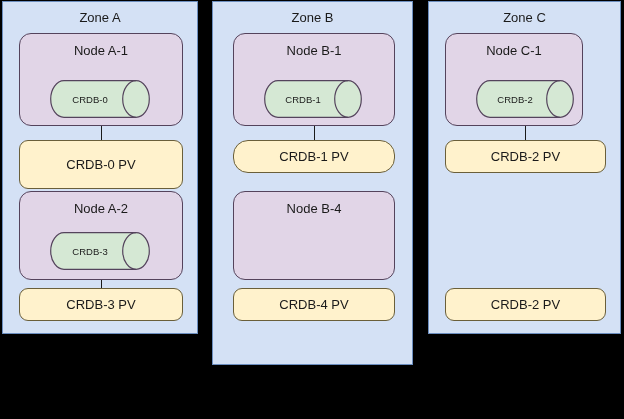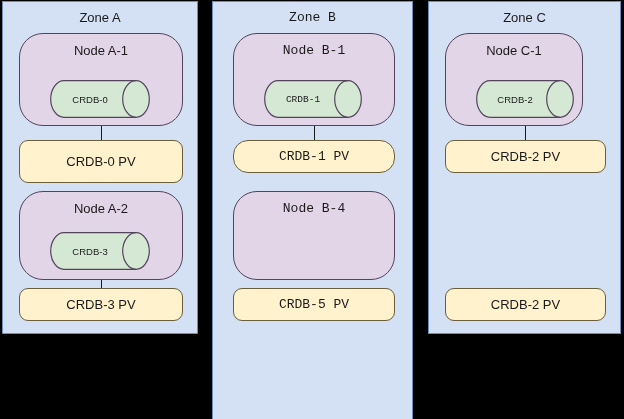--- a/index.html
+++ b/index.html
@@ -32,21 +32,21 @@
     font-size: 13px;
     color: #1a1a1a;
     line-height: 16px;
   }
 
   
   .node {
     position: absolute;
     background: #e1d5e7;
     border: 1px solid #54435c;
-    border-radius: 24px;
+    border-radius: 12px;
     box-sizing: border-box;
   }
   .node-title {
     position: absolute;
     top: 9px;
     left: 0;
     right: 0;
     text-align: center;
     font-size: 13px;
     color: #1a1a1a;
@@ -112,21 +112,21 @@
         <svg width="106" height="38" viewBox="0 0 106 38">
           <path d="M 14,0.7 H 86 A 13.3,18.3 0 0 1 86,37.3 H 14 A 13.3,18.3 0 0 1 14,0.7 Z" fill="#d5e8d4" stroke="#54435c" stroke-width="1.2"></path>
           <path d="M 86,0.7 A 13.3,18.3 0 0 0 86,37.3" fill="none" stroke="#54435c" stroke-width="1.2"></path>
         </svg>
         <div class="cyl-label">CRDB-0</div>
       </div>
     </div>
 
     <div class="connector" style="left:98px; top:124px; height:14px;"></div>
 
-    <div class="pv" style="left:16px; top:138px; width:164px; height:43px;">
+    <div class="pv" style="left:16px; top:138px; width:164px; height:49px;">
       <span>CRDB-0 PV</span>
     </div>
 
     <div class="node" style="left:16px; top:189px; width:164px; height:89px;text-decoration:underline;">
       <div class="node-title">Node A-2</div>
       <div class="cyl" style="left:30px; top:40px; width:106px; height:38px;text-align:right;">
         <svg width="106" height="38" viewBox="0 0 106 38">
           <path d="M 14,0.7 H 86 A 13.3,18.3 0 0 1 86,37.3 H 14 A 13.3,18.3 0 0 1 14,0.7 Z" fill="#d5e8d4" stroke="#54435c" stroke-width="1.2"></path>
           <path d="M 86,0.7 A 13.3,18.3 0 0 0 86,37.3" fill="none" stroke="#54435c" stroke-width="1.2"></path>
         </svg>
@@ -134,21 +134,21 @@
       </div>
     </div>
 
     <div class="connector" style="left:98px; top:278px; height:9px;"></div>
 
     <div class="pv" style="left:16px; top:286px; width:164px; height:33px;">
       <span>CRDB-3 PV</span>
     </div>
   </div>
 
-  <div class="zone" style="left:212px; top:1px; width:201px; height:419px;font-family:Liberation Mono, monospace;">
+  <div class="zone" style="left:212px; top:1px; width:201px; height:364px;">
     <div class="zone-title">Zone B</div>
 
     <div class="node" style="left:20px; top:31px; width:162px; height:93px;">
       <div class="node-title">Node B-1</div>
       <div class="cyl" style="left:30px; top:46px; width:104px; height:38px;">
         <svg width="104" height="38" viewBox="0 0 104 38">
           <path d="M 14,0.7 H 84 A 13.3,18.3 0 0 1 84,37.3 H 14 A 13.3,18.3 0 0 1 14,0.7 Z" fill="#d5e8d4" stroke="#54435c" stroke-width="1.2"></path>
           <path d="M 84,0.7 A 13.3,18.3 0 0 0 84,37.3" fill="none" stroke="#54435c" stroke-width="1.2"></path>
         </svg>
         <div class="cyl-label">CRDB-1</div>
@@ -159,21 +159,21 @@
 
     <div class="pv" style="left:20px; top:138px; width:162px; height:33px;border-radius:15px;">
       <span>CRDB-1 PV</span>
     </div>
 
     <div class="node" style="left:20px; top:189px; width:162px; height:89px;">
       <div class="node-title">Node B-4</div>
     </div>
 
     <div class="pv" style="left:20px; top:286px; width:162px; height:33px;">
-      <span>CRDB-5 PV</span>
+      <span>CRDB-4 PV</span>
     </div>
   </div>
 
   <div class="zone" style="left:428px; top:1px; width:193px; height:333px;">
     <div class="zone-title">Zone C</div>
 
     <div class="node" style="left:16px; top:31px; width:138px; height:93px;">
       <div class="node-title">Node C-1</div>
       <div class="cyl" style="left:30px; top:46px; width:104px; height:38px;text-align:right;">
         <svg width="104" height="38" viewBox="0 0 104 38">

